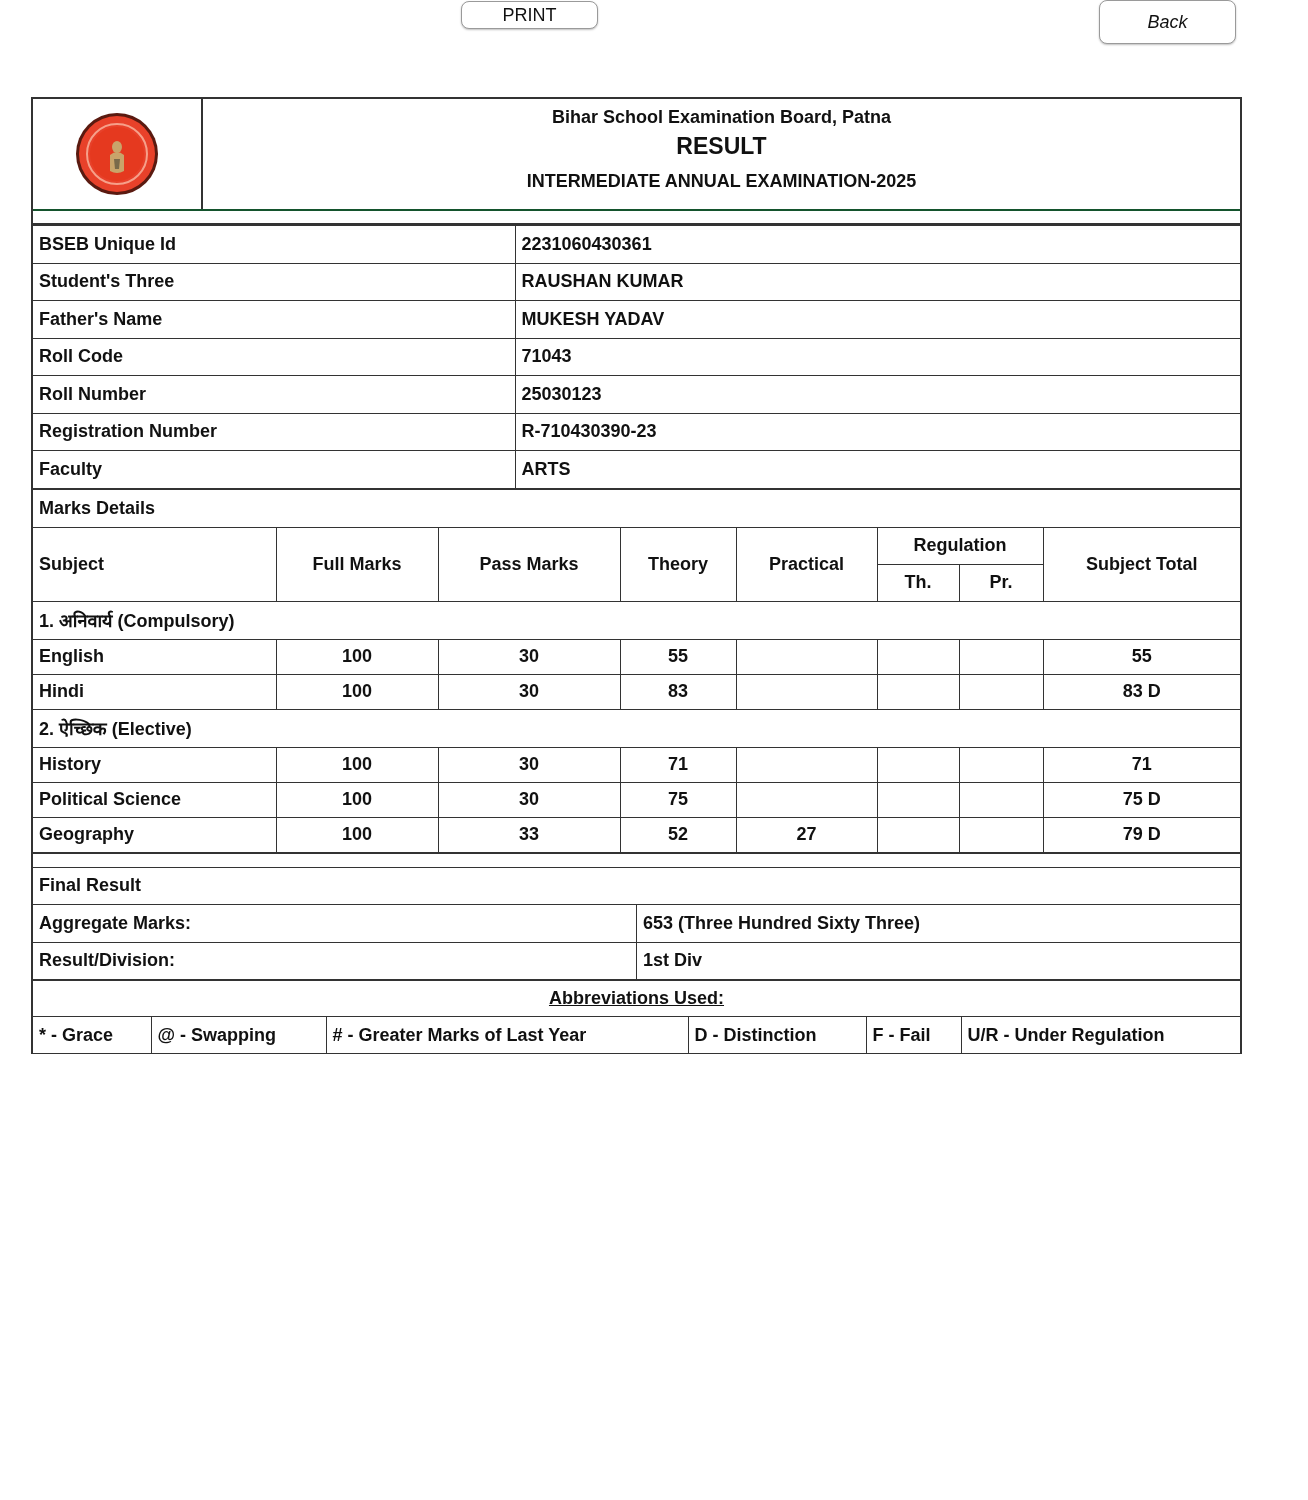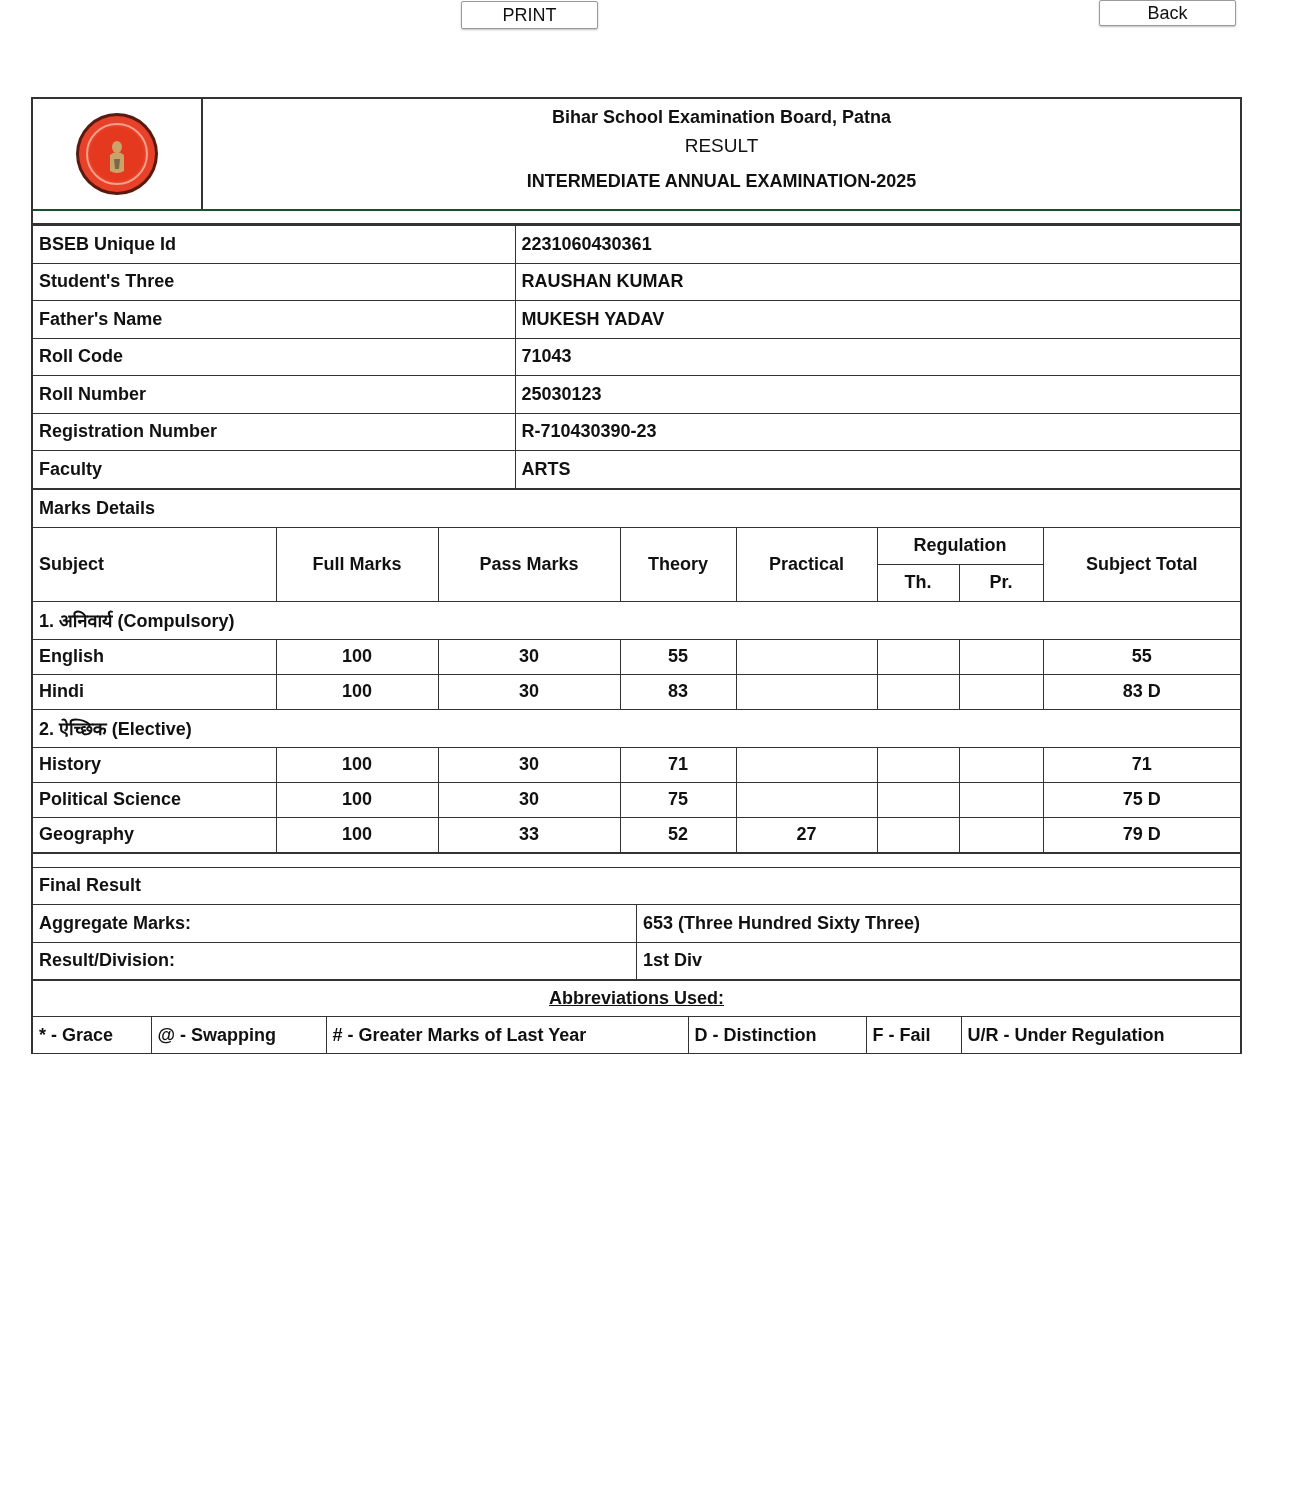--- a/index.html
+++ b/index.html
@@ -1,26 +1,26 @@
 <!DOCTYPE html>
 <html><head>
 <meta charset="utf-8">
 <style>
   html, body { margin:0; padding:0; background:#ffffff; }
   body { width:1308px; height:1500px; position:relative; font-family:"Liberation Sans", sans-serif; color:#111; overflow:hidden; }
-  .btn { position:absolute; height:28px; background:#fff; border:1px solid #9a9a9a; border-radius:2px; box-shadow:0 1px 2px rgba(0,0,0,0.25); font-family:"Liberation Sans", sans-serif; font-size:18px; color:#111; display:flex; align-items:center; justify-content:center; cursor:pointer; padding:0; }
+  .btn { position:absolute; height:28px; background:#fff; border:1px solid #9a9a9a; border-radius:8px; box-shadow:0 1px 2px rgba(0,0,0,0.25); font-family:"Liberation Sans", sans-serif; font-size:18px; color:#111; display:flex; align-items:center; justify-content:center; cursor:pointer; padding:0; }
   #print-btn { left:461px; top:1px; width:137px; }
-  #back-btn { left:1099px; top:0px; width:137px; height:26px; }
+  #back-btn { left:1099px; top:0px; width:137px; height:44px;font-style:italic; }
 
   .sheet { position:absolute; left:31px; top:97px; width:1211px; border:2px solid #333; border-bottom:none; box-sizing:border-box; }
   .head { display:flex; height:110px; border-bottom:2px solid #14532d; }
   .logo-cell { width:168px; border-right:2px solid #333; display:flex; align-items:center; justify-content:center; }
   .title-cell { flex:1; text-align:center; padding-top:6px; }
   .t1 { font-size:18px; font-weight:bold; line-height:24px; }
-  .t2 { font-size:19px; font-weight:normal; line-height:34px; }
+  .t2 { font-size:23px; font-weight:bold; line-height:34px; }
   .t3 { font-size:18px; font-weight:bold; line-height:36px; }
   .gap { height:12px; border-bottom:2px solid #333; }
 
   table { border-collapse:collapse; width:100%; table-layout:fixed; }
   td, th { border:1.5px solid #333; font-size:18px; font-weight:bold; padding:0 6px; height:35px; box-sizing:border-box; }
   th { font-weight:bold; }
   .info td { height:37.5px; }
   .info td:first-child { width:482px; }
   .info tr td { border-left:none; }
   .info tr td:last-child { border-right:none; }

